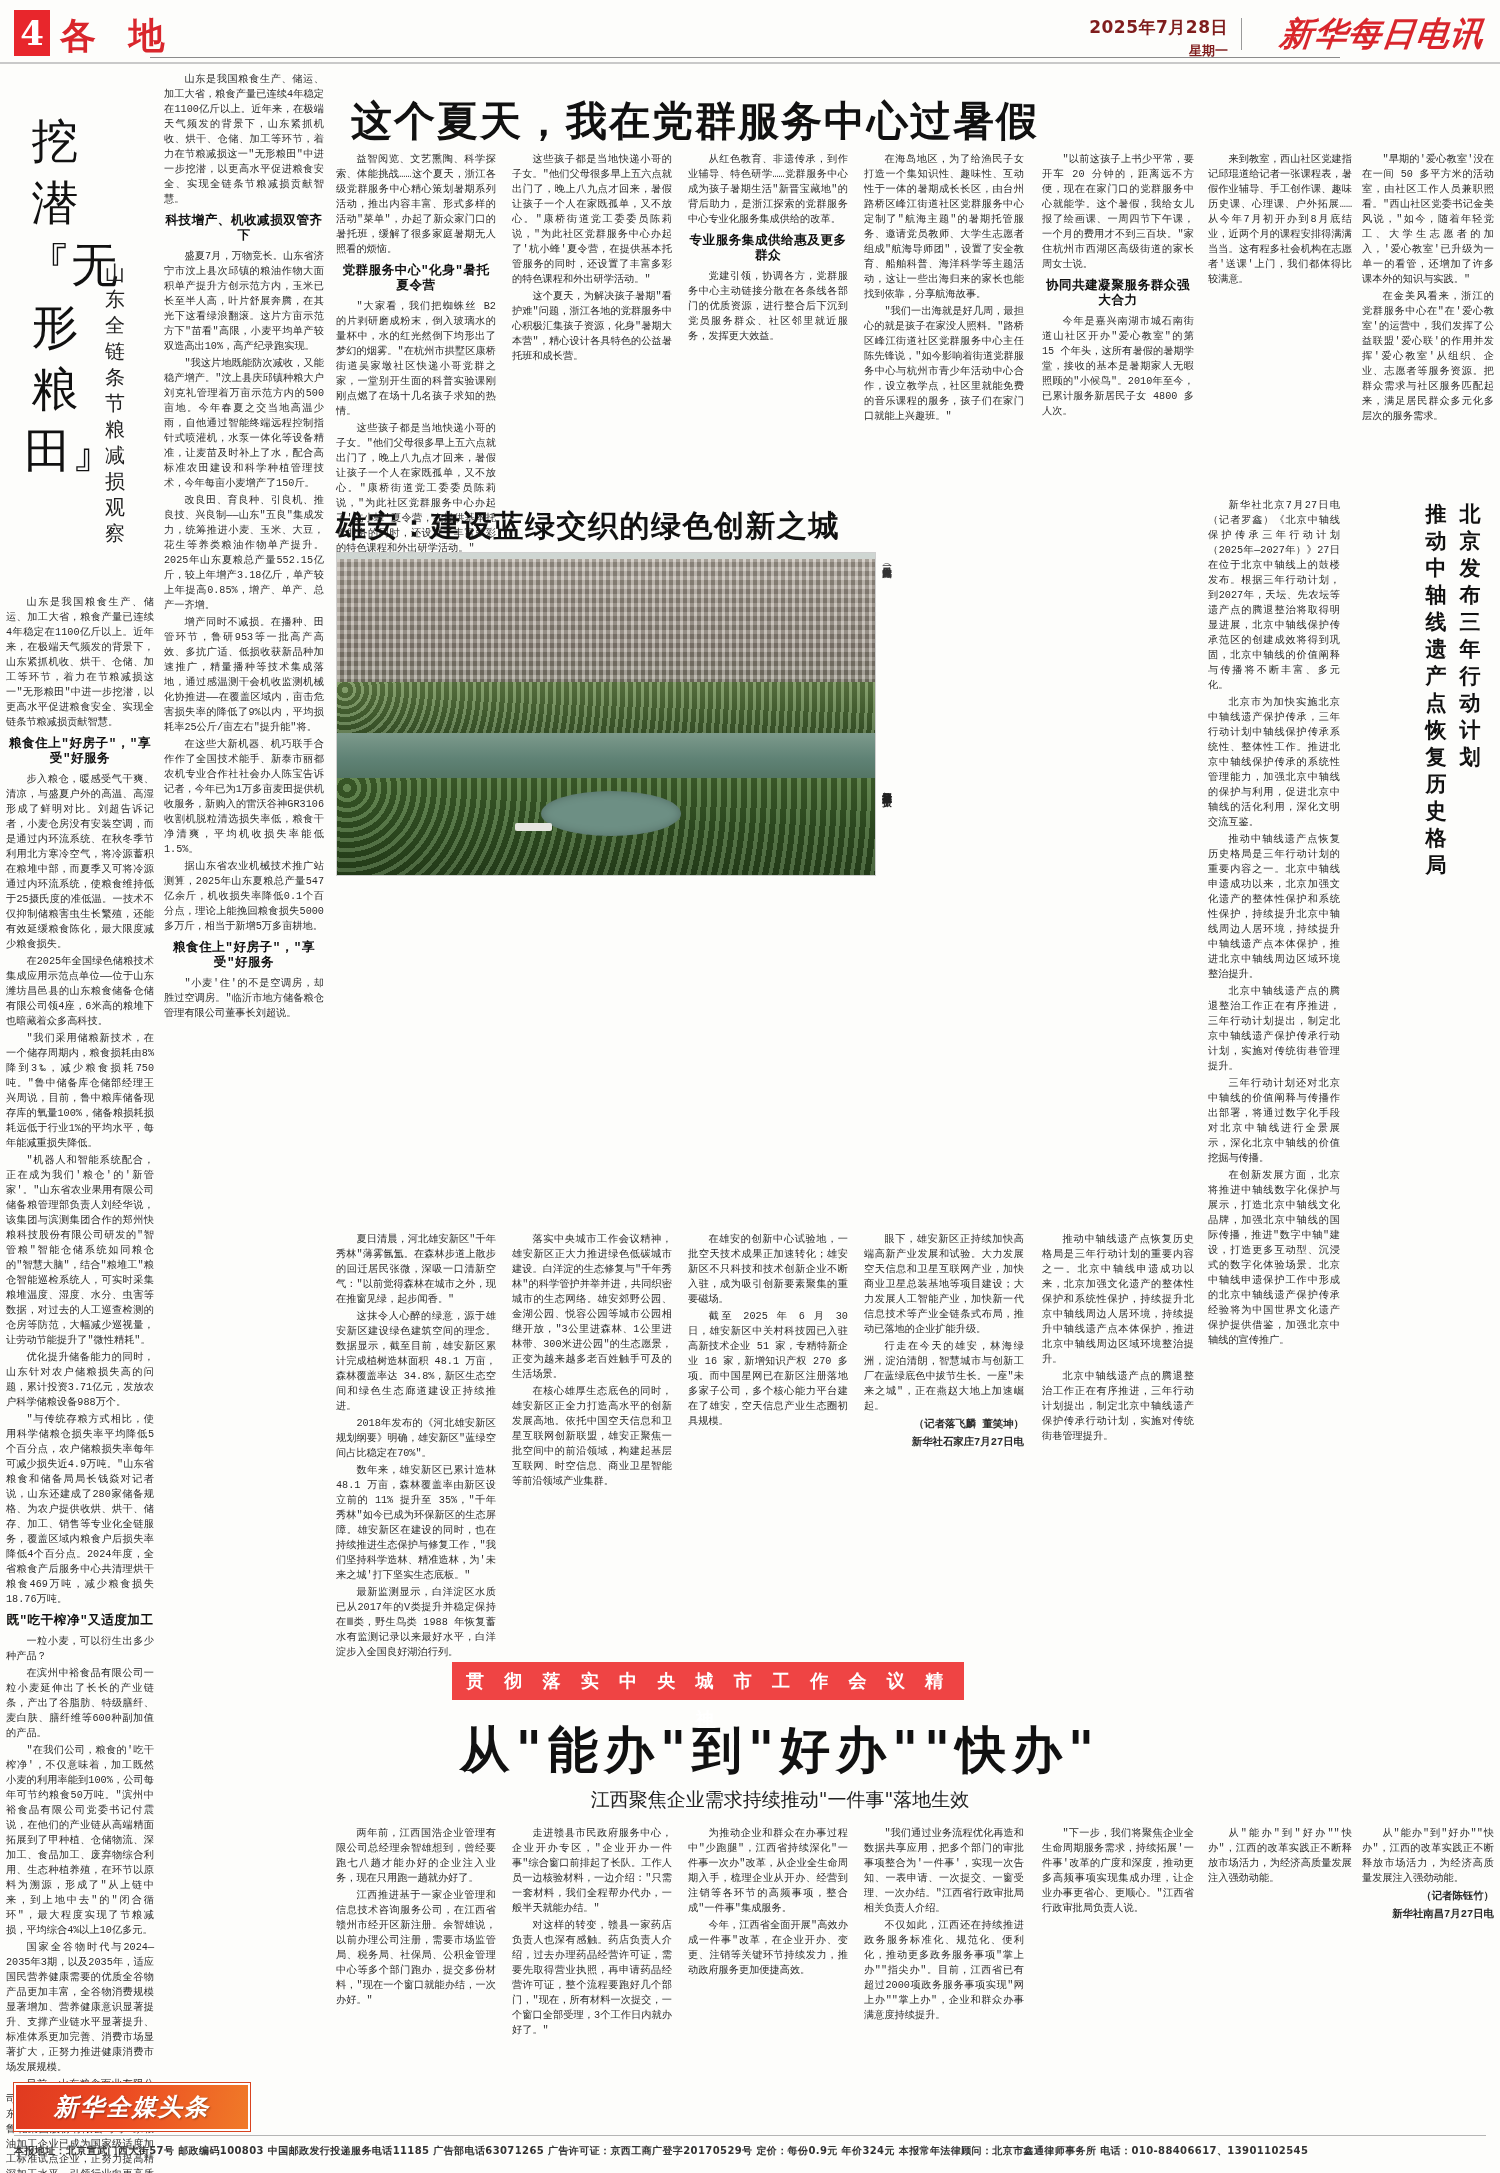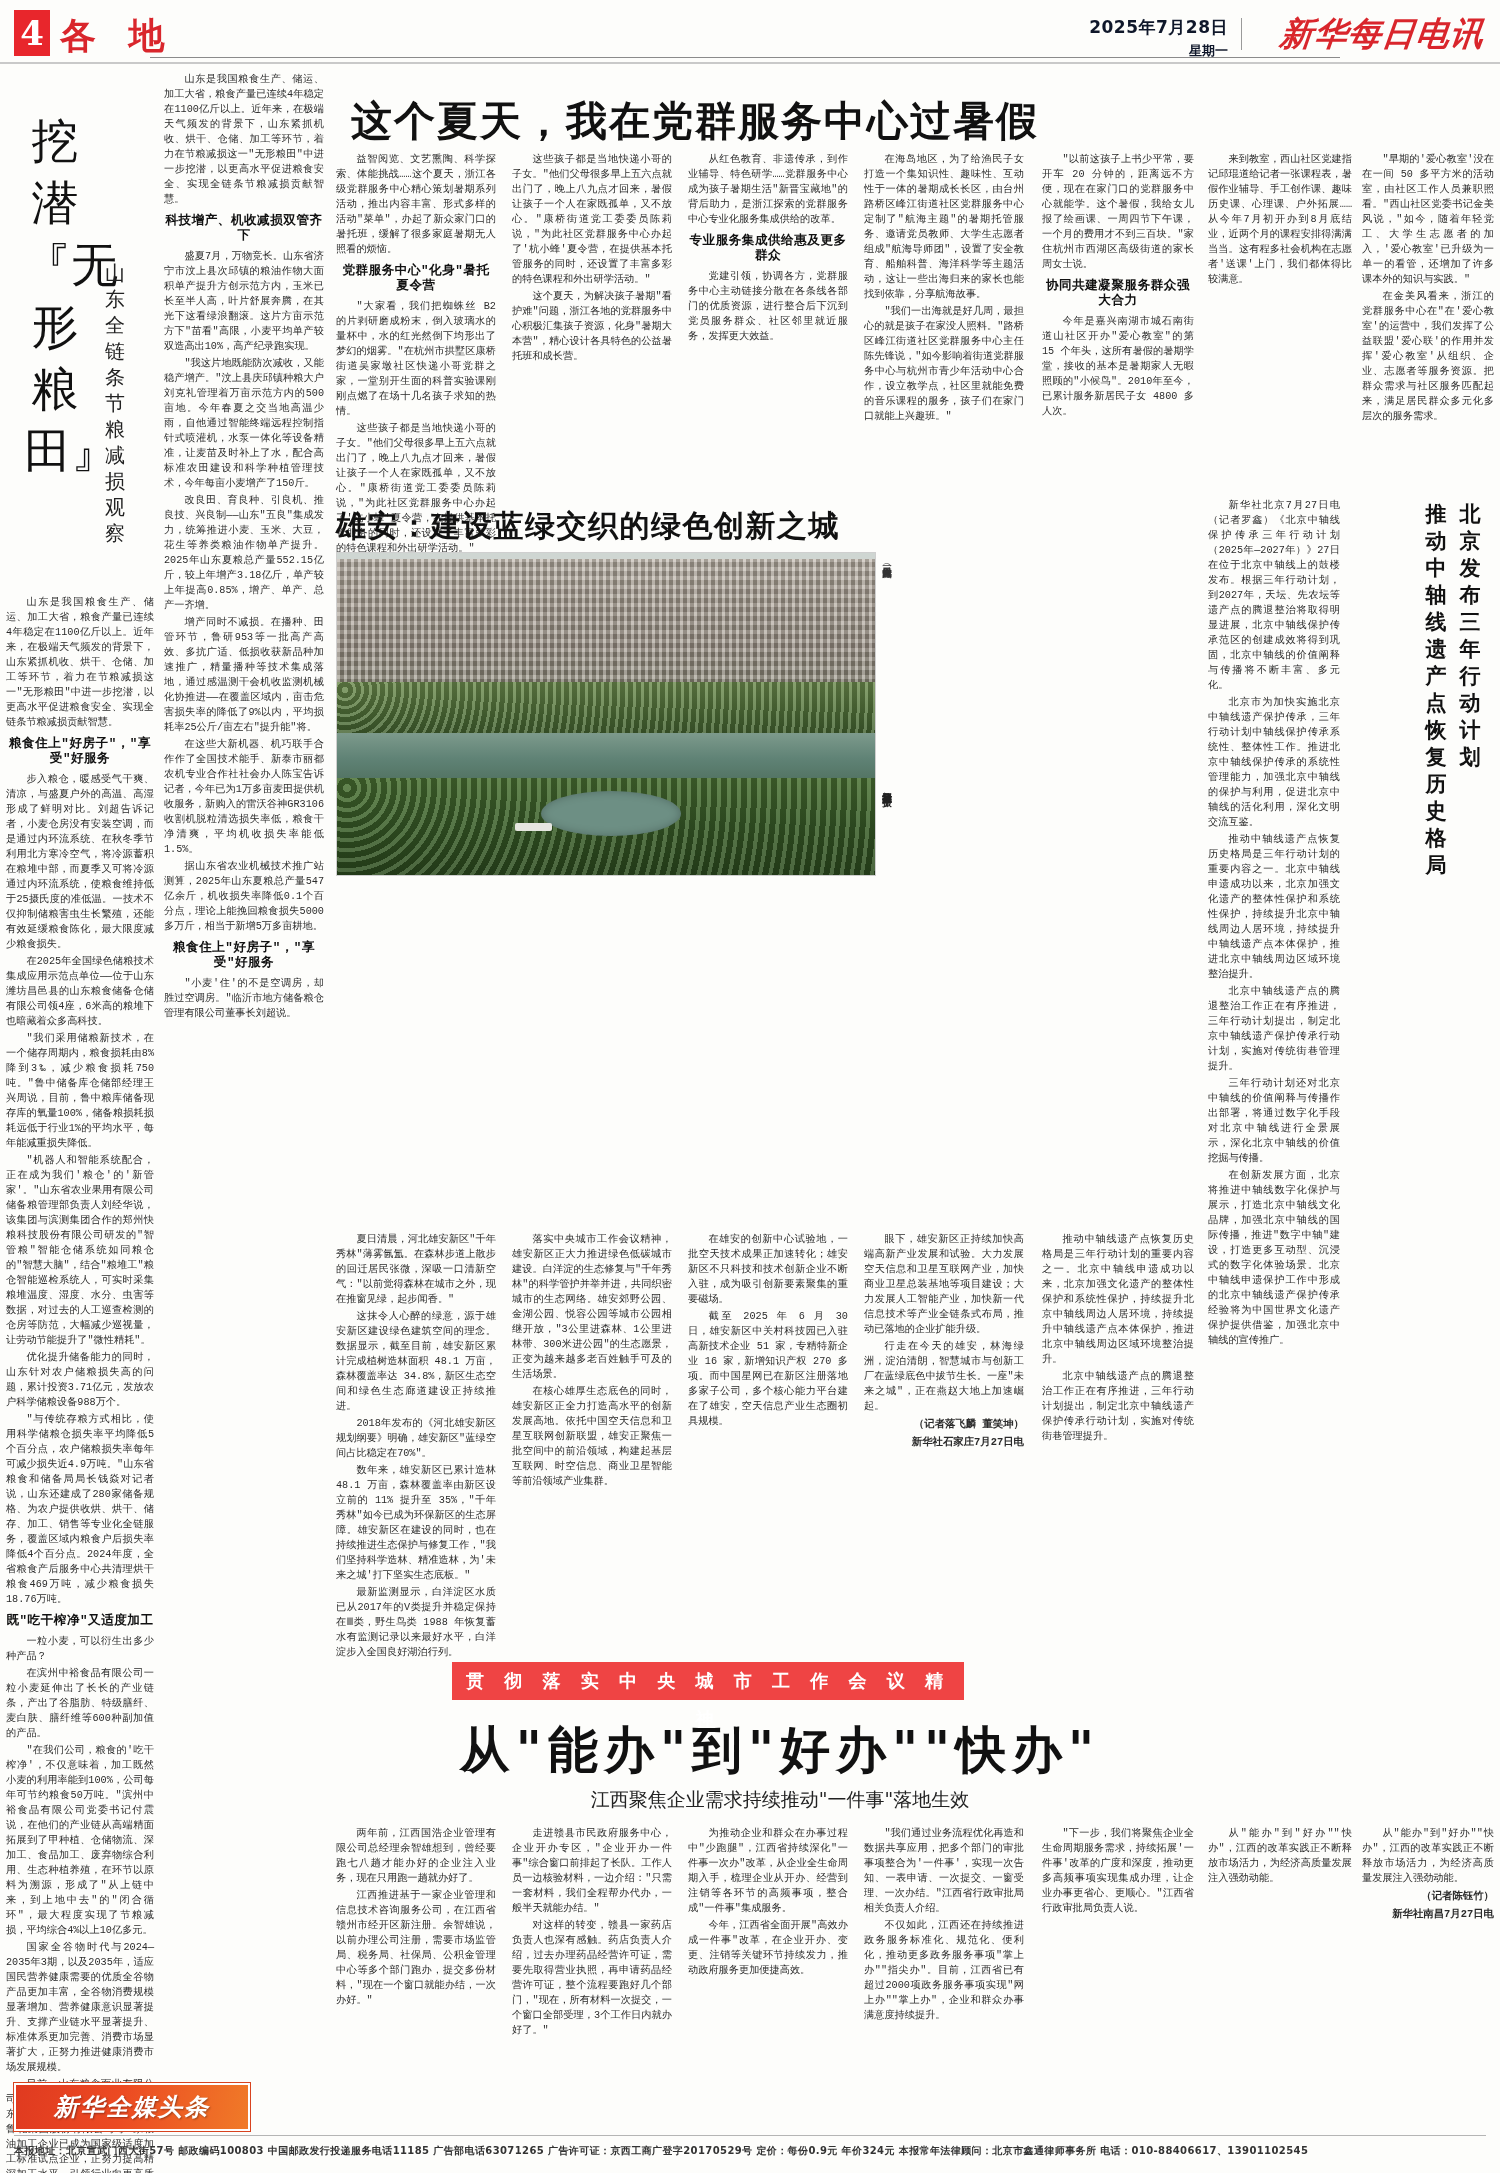--- a/index.html
+++ b/index.html
@@ -22,21 +22,21 @@
   #section-name{
     position:absolute;left:60px;top:12px;
     color:#d9262c;font-weight:bold;font-size:36px;letter-spacing:10px;
     font-family:"DejaVu Serif","Liberation Serif",serif;
   }
   #masthead-rule{position:absolute;left:150px;top:57px;width:1190px;height:1px;background:#8b8b8b;}
   #masthead-rule2{position:absolute;left:0px;top:62px;width:1500px;height:2px;background:#c9c9c9;}
   #date-block{
     position:absolute;right:272px;top:16px;text-align:right;
     font-family:"DejaVu Sans","Liberation Sans",sans-serif;
-    color:#0f172a;
+    color:#7f1d1d;
   }
   #date-block .d1{font-size:17px;font-weight:bold;letter-spacing:.5px;}
   #date-block .d2{font-size:13px;font-weight:bold;margin-top:3px;}
   #date-divider{position:absolute;right:258px;top:18px;width:1px;height:32px;background:#9a9a9a;}
   #paper-logo{
     position:absolute;right:16px;top:12px;
     font-size:33px;font-weight:bold;color:#d9262c;
     font-style:italic;letter-spacing:1px;
     font-family:"DejaVu Serif",serif;
     transform:skewX(-6deg);

